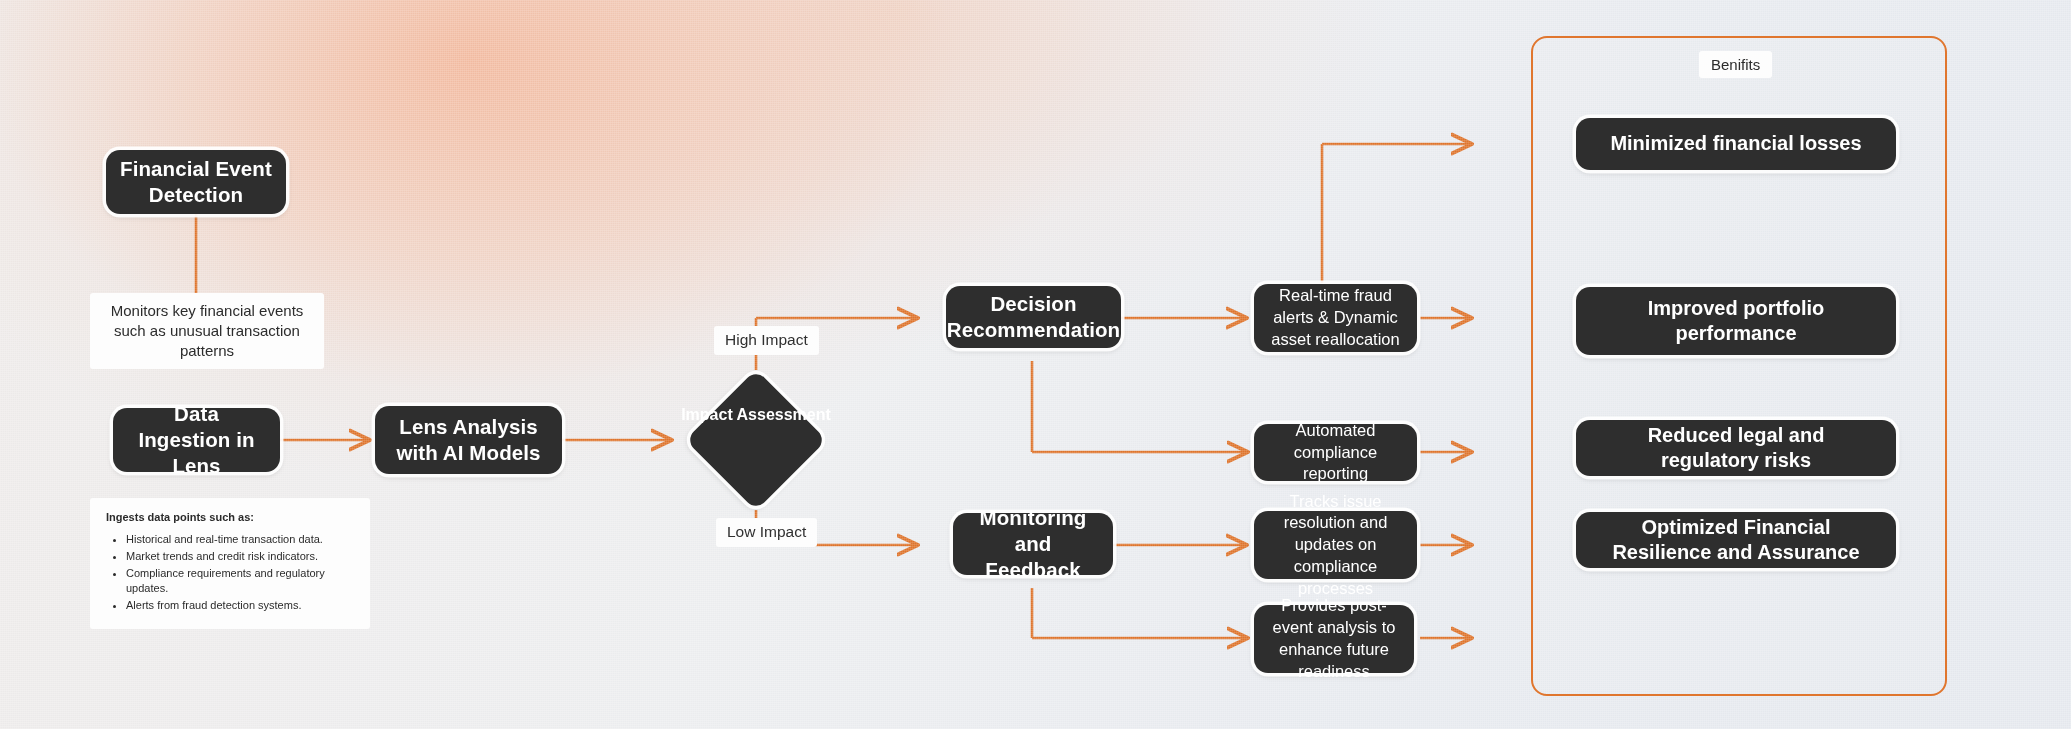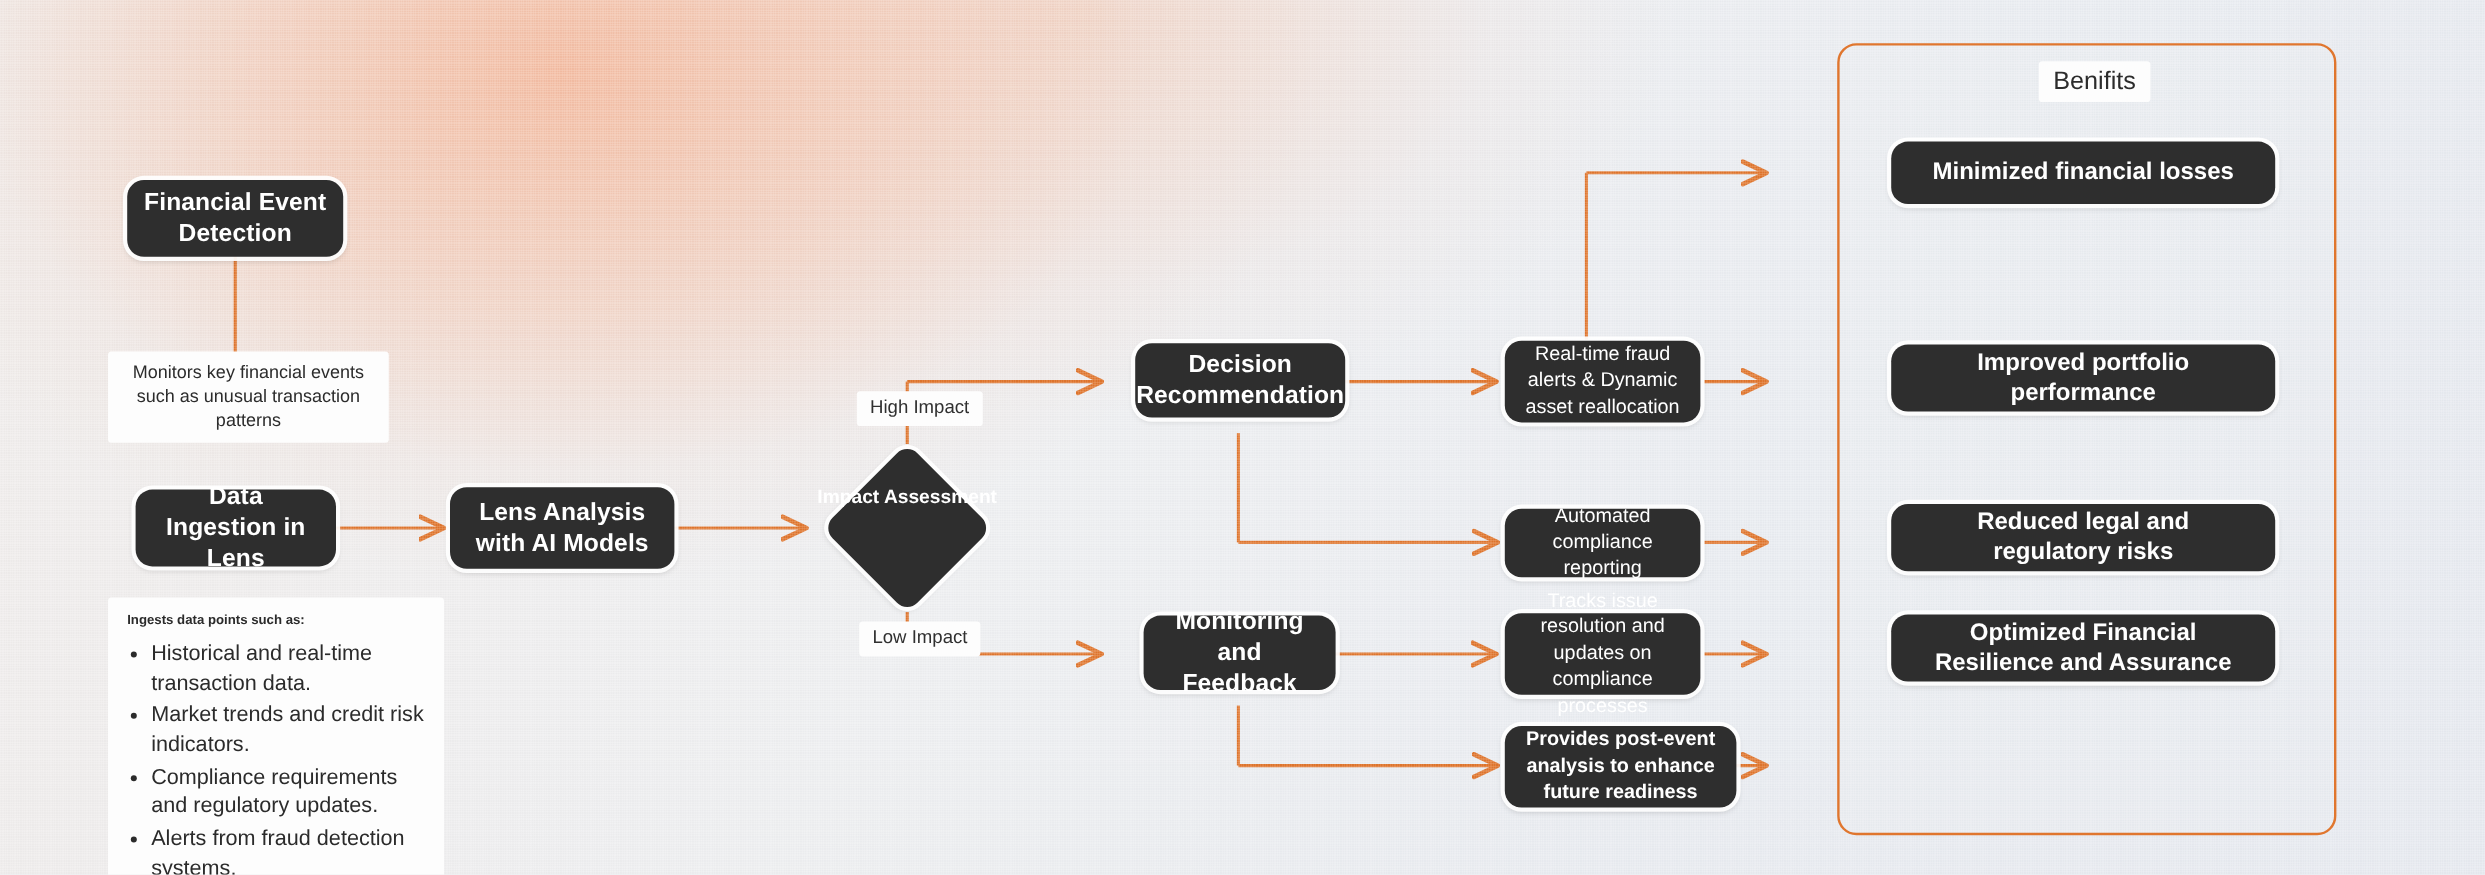--- a/index.html
+++ b/index.html
@@ -55,29 +55,29 @@
     position:absolute;background:#fdfdfd;color:#2c2c2c;
     font-size:15px;padding:8px 11px;border-radius:3px;
     text-align:center;line-height:1.34;z-index:6;
   }
   .listbox{
     position:absolute;background:#fdfdfd;color:#2b2b2b;
     padding:13px 16px 14px 16px;border-radius:3px;z-index:6;
   }
   .listbox .lb-title{font-size:11px;font-weight:700;margin-bottom:9px;}
   .listbox ul{margin:0;padding-left:20px;}
-  .listbox li{font-size:18px;line-height:1.37;margin-bottom:2px;}
+  .listbox li{font-size:11px;line-height:1.37;margin-bottom:2px;}
 
   .panel{
     position:absolute;border:2.4px solid #e0762e;border-radius:16px;
     background:rgba(255,255,255,0.055);z-index:2;
   }
   .panel-title{
     position:absolute;background:#fdfdfd;color:#2c2c2c;
-    font-size:21px;padding:5px 12px;border-radius:3px;z-index:7;white-space:nowrap;
+    font-size:15px;padding:5px 12px;border-radius:3px;z-index:7;white-space:nowrap;
   }
 </style>
 </head>
 <body>
 
 <div id="stage">
 
   <svg class="edges" viewBox="0 0 2071 729">
     <defs>
       <marker id="ah" markerWidth="9" markerHeight="9" refX="7.4" refY="4.5" orient="auto" markerUnits="strokeWidth">
@@ -166,33 +166,33 @@
 
   <div class="node detail" style="left:1254px;top:284px;width:163px;height:68px;">
     <span>Real-time fraud alerts &amp; Dynamic asset reallocation</span>
   </div>
   <div class="node detail" style="left:1254px;top:424px;width:163px;height:57px;">
     <span>Automated compliance reporting</span>
   </div>
   <div class="node detail" style="left:1254px;top:511px;width:163px;height:68px;">
     <span>Tracks issue resolution and updates on compliance processes</span>
   </div>
-  <div class="node detail" style="left:1254px;top:605px;width:193px;height:68px;font-weight:bold;">
+  <div class="node detail" style="left:1254px;top:605px;width:160px;height:68px;">
     <span>Provides post-event analysis to enhance future readiness</span>
   </div>
 
   <div class="panel" style="left:1531px;top:36px;width:412px;height:656px;"></div>
   <div class="panel-title" style="left:1699px;top:51px;">
     <span>Benifits</span>
   </div>
 
   <div class="node benefit" style="left:1576px;top:118px;width:320px;height:52px;">
     <span>Minimized financial losses</span>
   </div>
-  <div class="node benefit" style="left:1576px;top:287px;width:320px;height:56px;">
+  <div class="node benefit" style="left:1576px;top:287px;width:320px;height:68px;">
     <span>Improved portfolio performance</span>
   </div>
   <div class="node benefit" style="left:1576px;top:420px;width:320px;height:56px;">
     <span>Reduced legal and regulatory risks</span>
   </div>
   <div class="node benefit" style="left:1576px;top:512px;width:320px;height:56px;">
     <span>Optimized Financial Resilience and Assurance</span>
   </div>
 
 </div>

